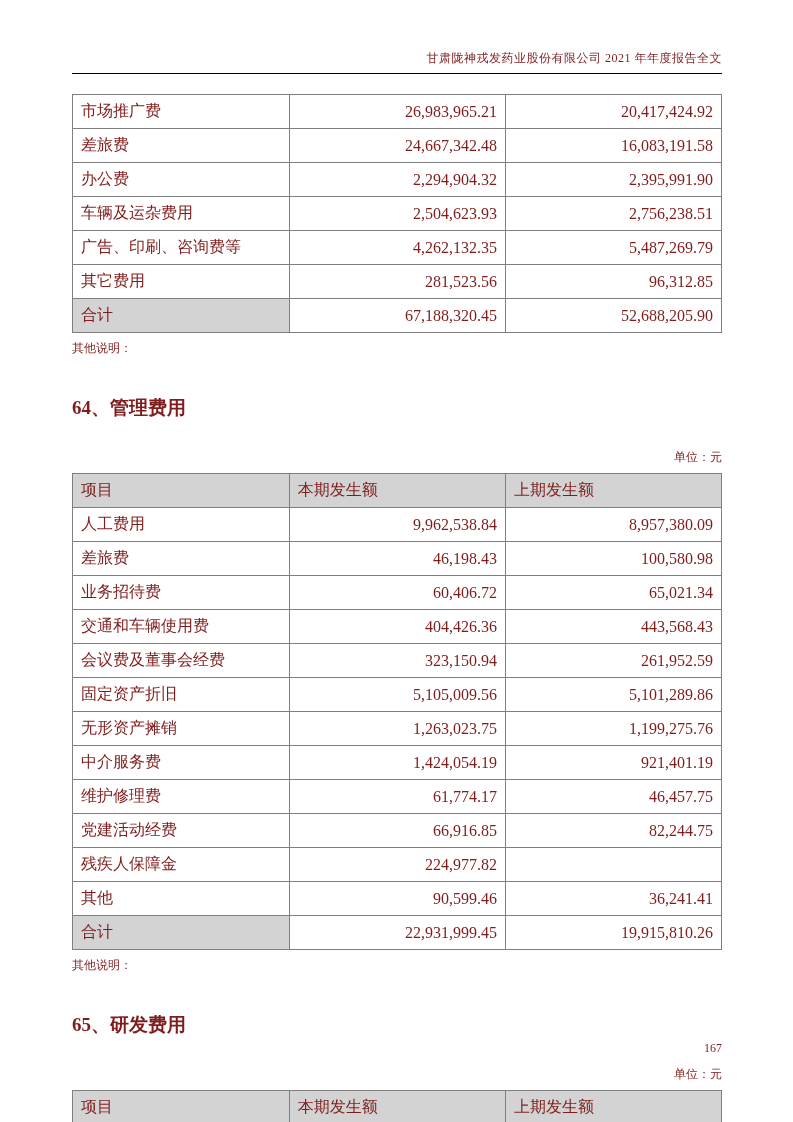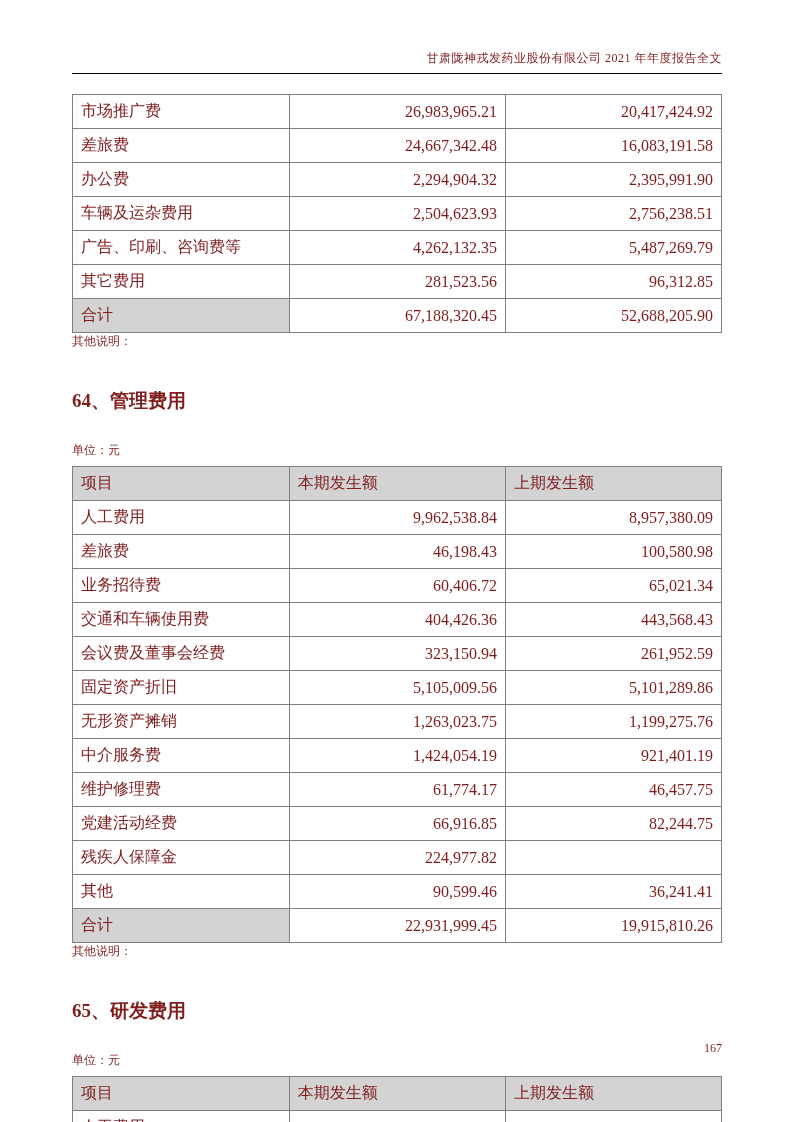--- a/index.html
+++ b/index.html
@@ -51,29 +51,31 @@
   }
   th {
     background: #d3d3d3;
     font-weight: normal;
     text-align: left;
   }
   td.label-cell { text-align: left; }
   td.num-cell { text-align: right; }
   td.total-cell { background: #d3d3d3; }
   .note {
+    margin-top: 7px;
     font-size: 12px;
     font-family: Liberation Serif, serif;
   }
   .section-heading {
     font-weight: bold;
     font-size: 19px;
     margin-top: 38px;
   }
   .unit-line {
+    text-align: right;
     font-size: 12px;
     margin-top: 28px;
     margin-bottom: 7px;
   }
   .page-number {
     position: absolute;
     right: 71px;
     bottom: 66px;
     font-size: 12px;
   }

